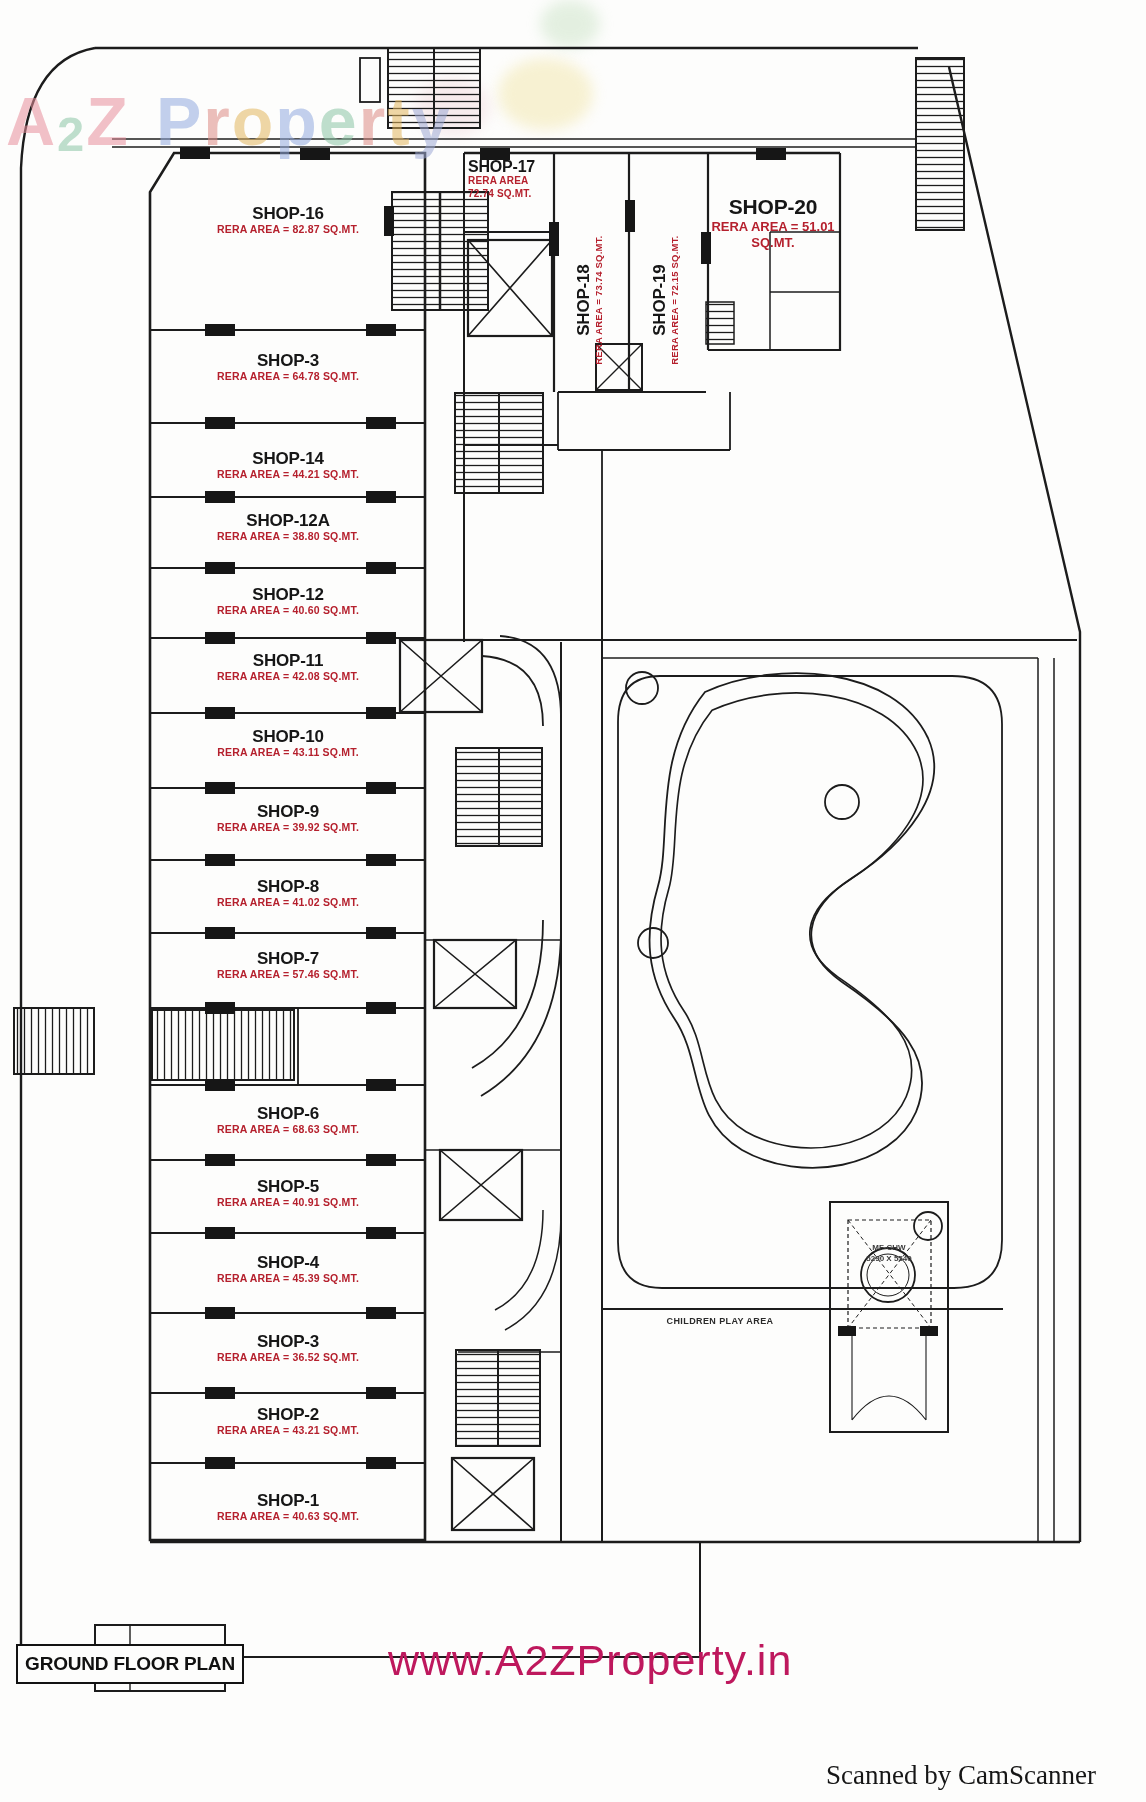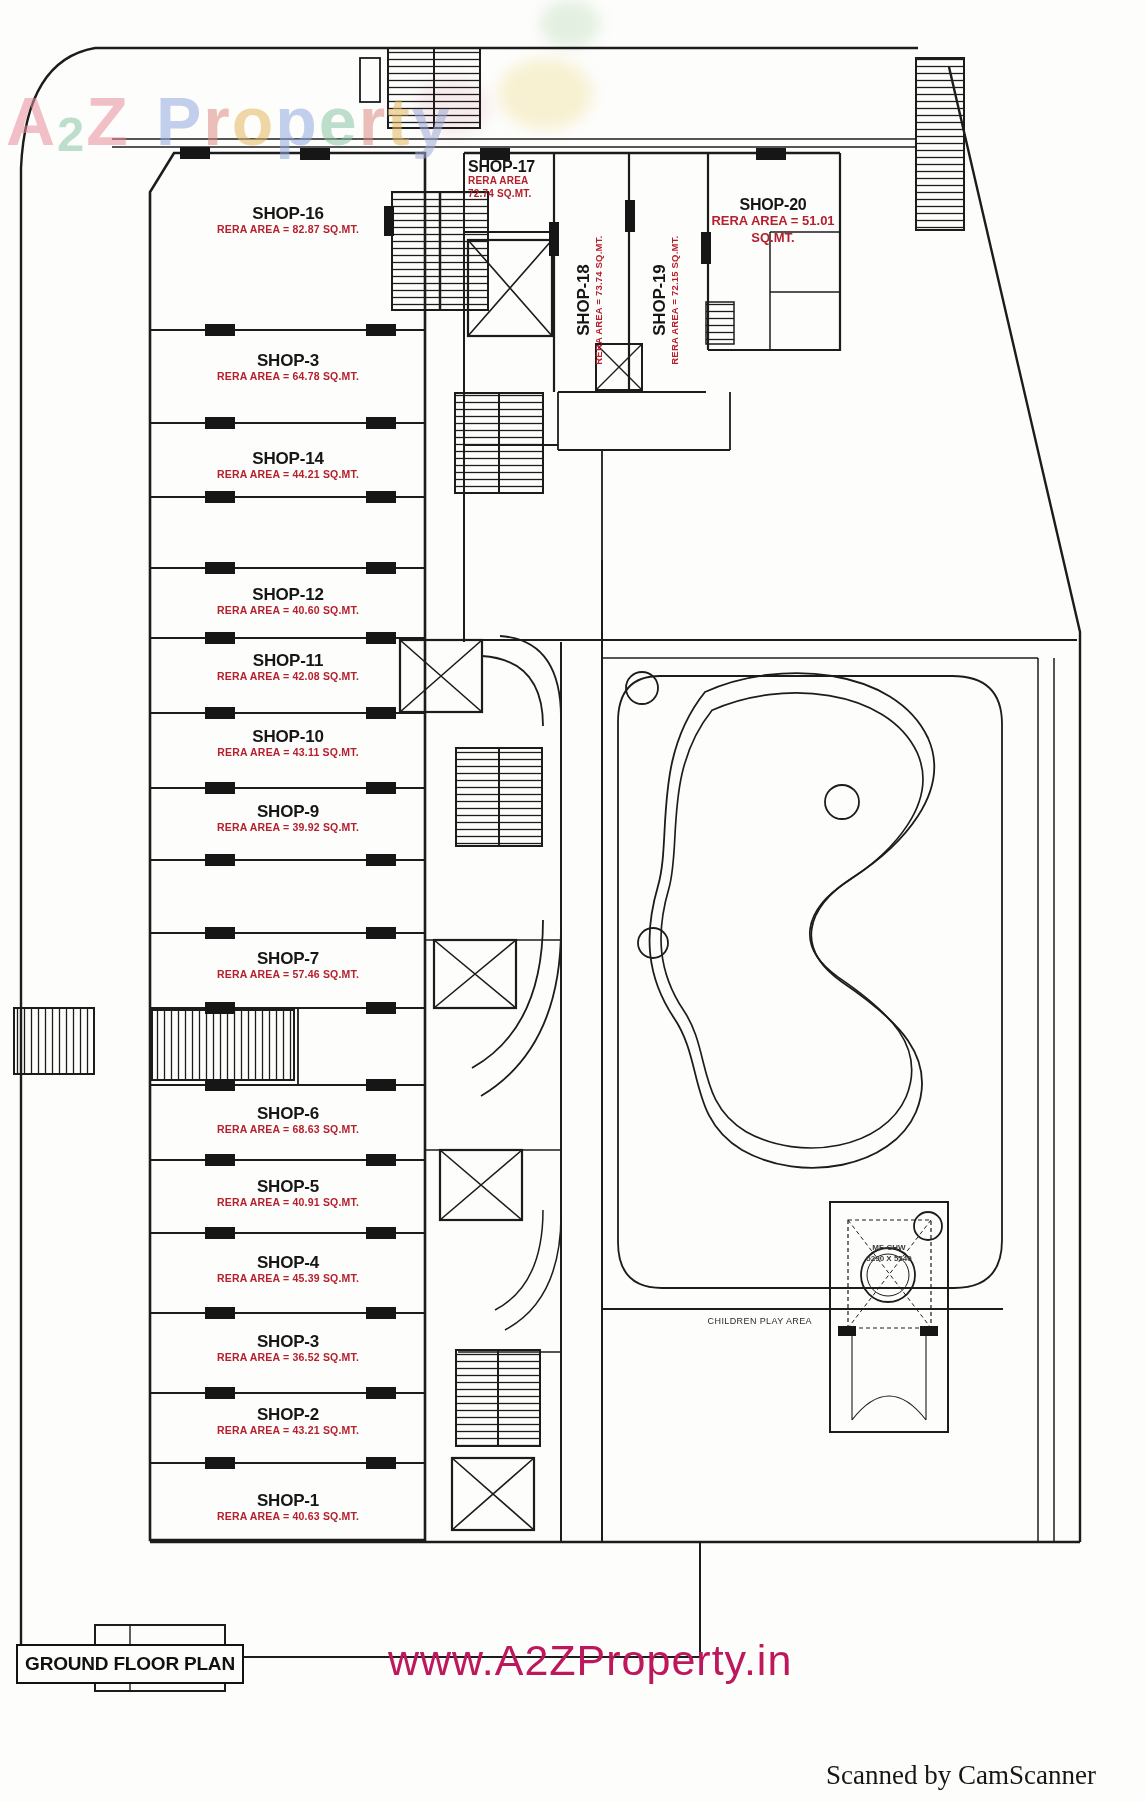--- a/index.html
+++ b/index.html
@@ -13,24 +13,24 @@
   .sarea{font-weight:bold;font-size:10.5px;letter-spacing:0.2px;color:#b5202d;line-height:1.25;}
   
   .shop17{left:462px;top:158px;width:96px;text-align:left;padding-left:6px;}
   .shop17 .sname{font-size:16px;}
   .shop17 .sarea{font-size:10px;}
   .vshop-wrap{position:absolute;width:78px;height:300px;display:flex;align-items:center;justify-content:center;z-index:2;}
   .vshop{transform:rotate(-90deg);white-space:nowrap;text-align:center;}
   .vshop .sname{font-size:17px;display:block;}
   .vshop .sarea{font-size:9.5px;display:block;}
   .shop20{left:702px;top:196px;width:142px;text-align:center;}
-  .shop20 .sname{font-size:16px;}
+  .shop20 .sname{font-size:21px;}
   .shop20 .sarea{font-size:13px;letter-spacing:0;}
-  .play-label{left:628px;top:1316px;width:184px;text-align:right;
-              font-size:9px;font-weight:normal;color:#2a2a2a;letter-spacing:0.4px;}
+  .play-label{left:628px;top:1316px;width:184px;text-align:center;
+              font-size:9px;font-weight:bold;color:#2a2a2a;letter-spacing:0.4px;}
   .lift-label{left:834px;top:1242px;width:110px;text-align:center;
               font-size:8px;font-weight:bold;color:#3a3a3a;line-height:1.4;}
   
   .plan-title-box{left:16px;top:1644px;width:224px;height:36px;border:2.5px solid #121212;
                   display:flex;align-items:center;justify-content:center;background:#fdfdfc;
                   font-weight:bold;font-size:19px;letter-spacing:-0.2px;color:#111;}
   .wm-bottom{left:388px;top:1636px;font-size:43px;color:#be185d;letter-spacing:1px;z-index:1;}
   .cam-scanner{right:50px;top:1760px;font-family:"Liberation Serif",serif;font-size:27px;color:#161616;}
   
   .wm-top{left:6px;top:82px;font-size:68px;font-weight:bold;letter-spacing:2px;opacity:0.55;z-index:3;white-space:nowrap;}
@@ -229,35 +229,43 @@
       <div class="sarea">RERA AREA = 82.87 SQ.MT.</div>
     </div>
   <div class="lshop" style="top:352px">
       <div class="sname">SHOP-3</div>
       <div class="sarea">RERA AREA = 64.78 SQ.MT.</div>
     </div>
   <div class="lshop" style="top:450px">
       <div class="sname">SHOP-14</div>
       <div class="sarea">RERA AREA = 44.21 SQ.MT.</div>
     </div>
+  <div class="lshop" style="top:512px">
+      <div class="sname">SHOP-12A</div>
+      <div class="sarea">RERA AREA = 38.80 SQ.MT.</div>
+    </div>
   <div class="lshop" style="top:586px">
       <div class="sname">SHOP-12</div>
       <div class="sarea">RERA AREA = 40.60 SQ.MT.</div>
     </div>
   <div class="lshop" style="top:652px">
       <div class="sname">SHOP-11</div>
       <div class="sarea">RERA AREA = 42.08 SQ.MT.</div>
     </div>
   <div class="lshop" style="top:728px">
       <div class="sname">SHOP-10</div>
       <div class="sarea">RERA AREA = 43.11 SQ.MT.</div>
     </div>
   <div class="lshop" style="top:803px">
       <div class="sname">SHOP-9</div>
       <div class="sarea">RERA AREA = 39.92 SQ.MT.</div>
+    </div>
+  <div class="lshop" style="top:878px">
+      <div class="sname">SHOP-8</div>
+      <div class="sarea">RERA AREA = 41.02 SQ.MT.</div>
     </div>
   <div class="lshop" style="top:950px">
       <div class="sname">SHOP-7</div>
       <div class="sarea">RERA AREA = 57.46 SQ.MT.</div>
     </div>
   <div class="lshop" style="top:1105px">
       <div class="sname">SHOP-6</div>
       <div class="sarea">RERA AREA = 68.63 SQ.MT.</div>
     </div>
   <div class="lshop" style="top:1178px">

